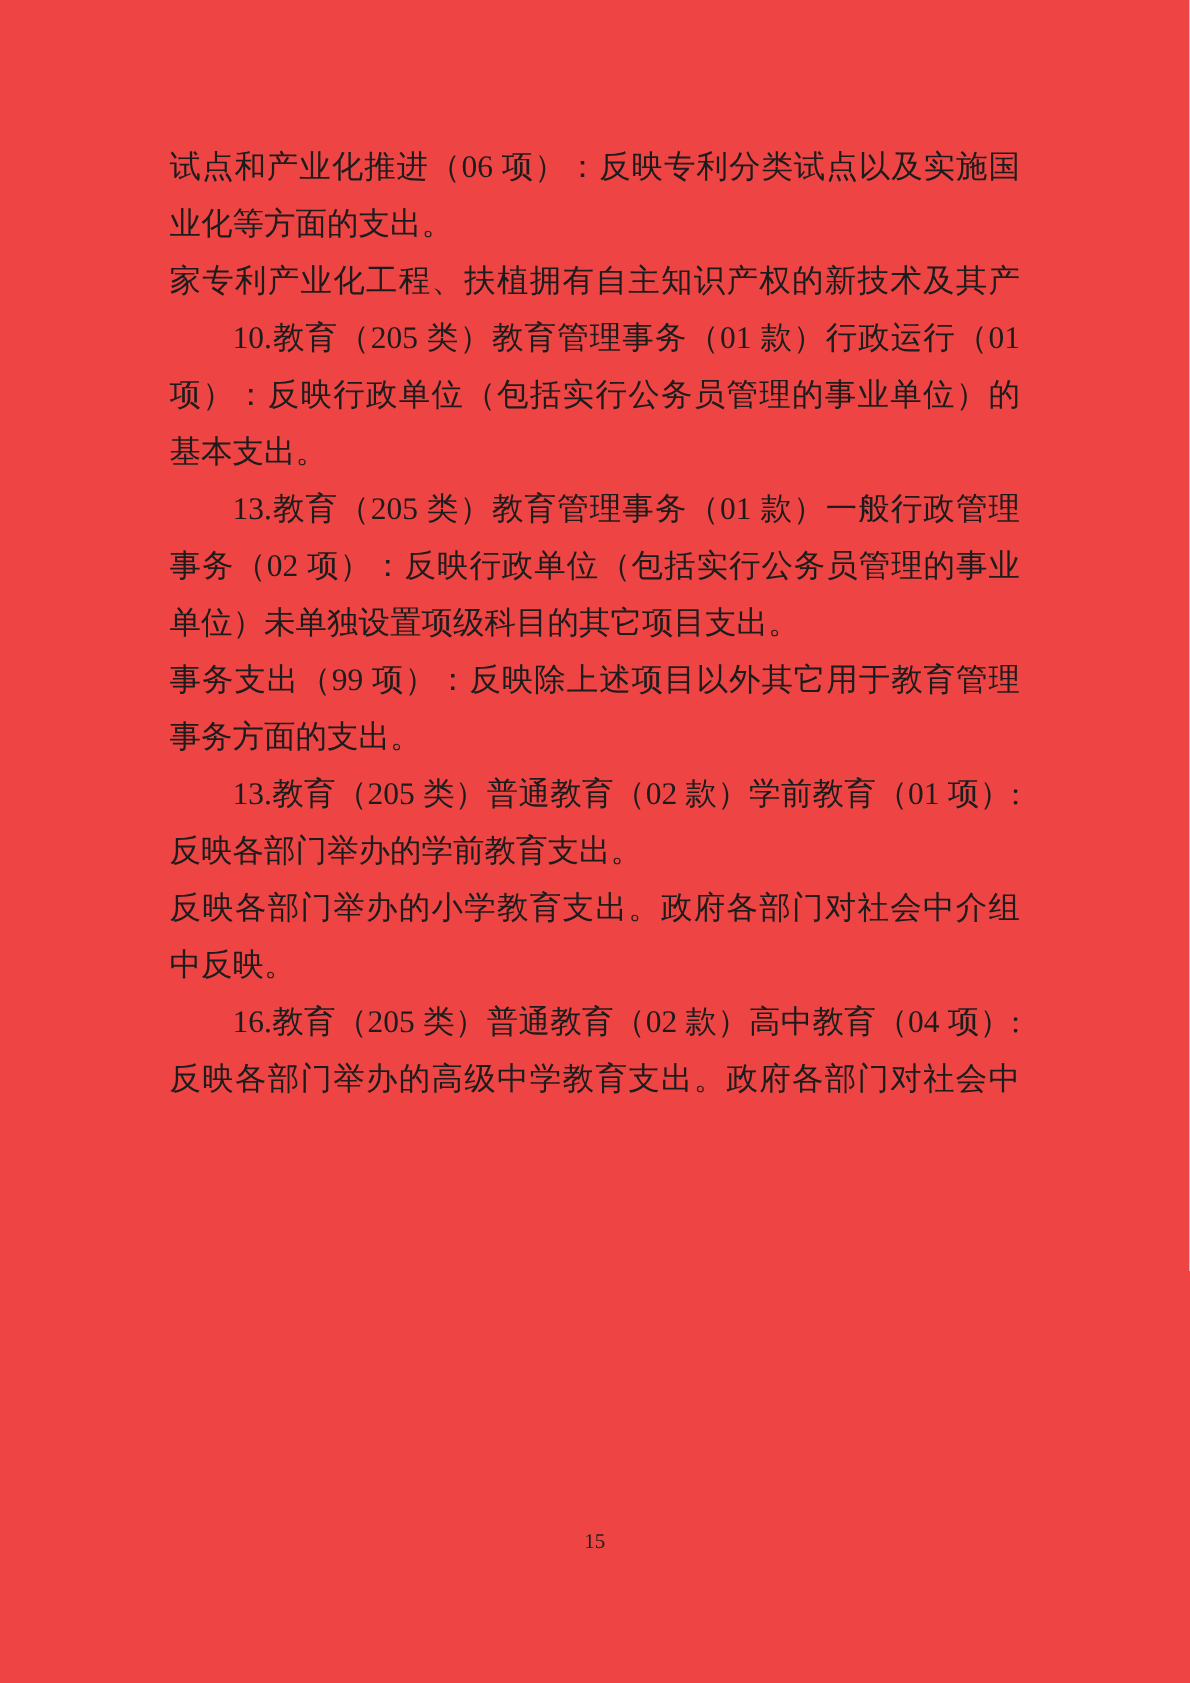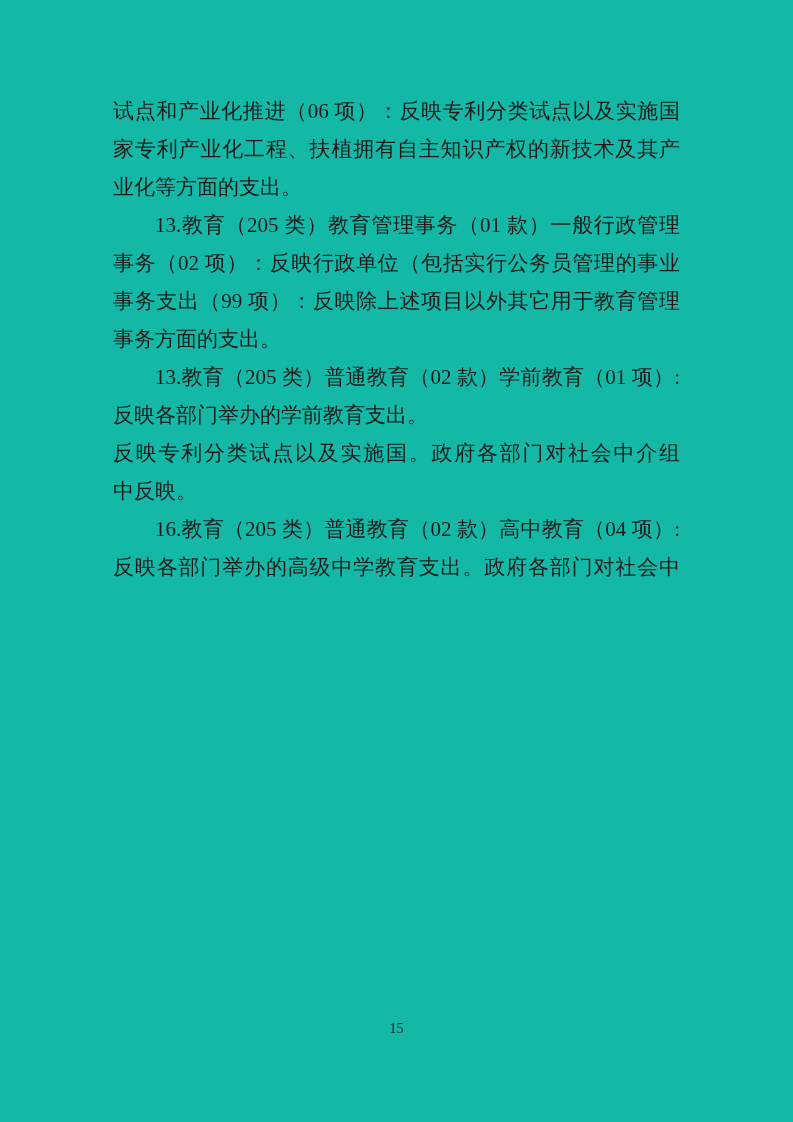--- a/index.html
+++ b/index.html
@@ -4,21 +4,21 @@
 <style>
   html, body {
     margin: 0;
     padding: 0;
     background: #ffffff;
   }
   .page {
     position: relative;
     width: 793px;
     height: 1122px;
-    background: #14b8a6;
+    background: #ef4444;
     overflow: hidden;
     font-family: "Liberation Serif", "DejaVu Serif", serif;
   }
   .text-block {
     position: absolute;
     left: 113px;
     top: 92px;
     width: 567px;
   }
   .para {
@@ -53,42 +53,48 @@
   }
 </style>
 </head>
 <body>
 
 <div class="page">
   <div class="text-block">
 
     <p class="para">
       <span class="line">试点和产业化推进（06 项）：反映专利分类试点以及实施国</span>
+      <span class="line short">业化等方面的支出。</span>
       <span class="line">家专利产业化工程、扶植拥有自主知识产权的新技术及其产</span>
-      <span class="line short">业化等方面的支出。</span>
     </p>
 
+    <p class="para">
+      <span class="line indent">10.教育（205 类）教育管理事务（01 款）行政运行（01</span>
+      <span class="line">项）：反映行政单位（包括实行公务员管理的事业单位）的</span>
+      <span class="line short">基本支出。</span>
+    </p>
 
     <p class="para">
       <span class="line indent">13.教育（205 类）教育管理事务（01 款）一般行政管理</span>
       <span class="line">事务（02 项）：反映行政单位（包括实行公务员管理的事业</span>
+      <span class="line short">单位）未单独设置项级科目的其它项目支出。</span>
     </p>
 
     <p class="para">
       <span class="line">事务支出（99 项）：反映除上述项目以外其它用于教育管理</span>
       <span class="line short">事务方面的支出。</span>
     </p>
 
     <p class="para">
       <span class="line indent">13.教育（205 类）普通教育（02 款）学前教育（01 项）:</span>
       <span class="line short">反映各部门举办的学前教育支出。</span>
     </p>
 
     <p class="para">
-      <span class="line">反映专利分类试点以及实施国。政府各部门对社会中介组</span>
+      <span class="line">反映各部门举办的小学教育支出。政府各部门对社会中介组</span>
       <span class="line short">中反映。</span>
     </p>
 
 
     <p class="para">
       <span class="line indent">16.教育（205 类）普通教育（02 款）高中教育（04 项）:</span>
       <span class="line">反映各部门举办的高级中学教育支出。政府各部门对社会中</span>
     </p>
 
   </div>

